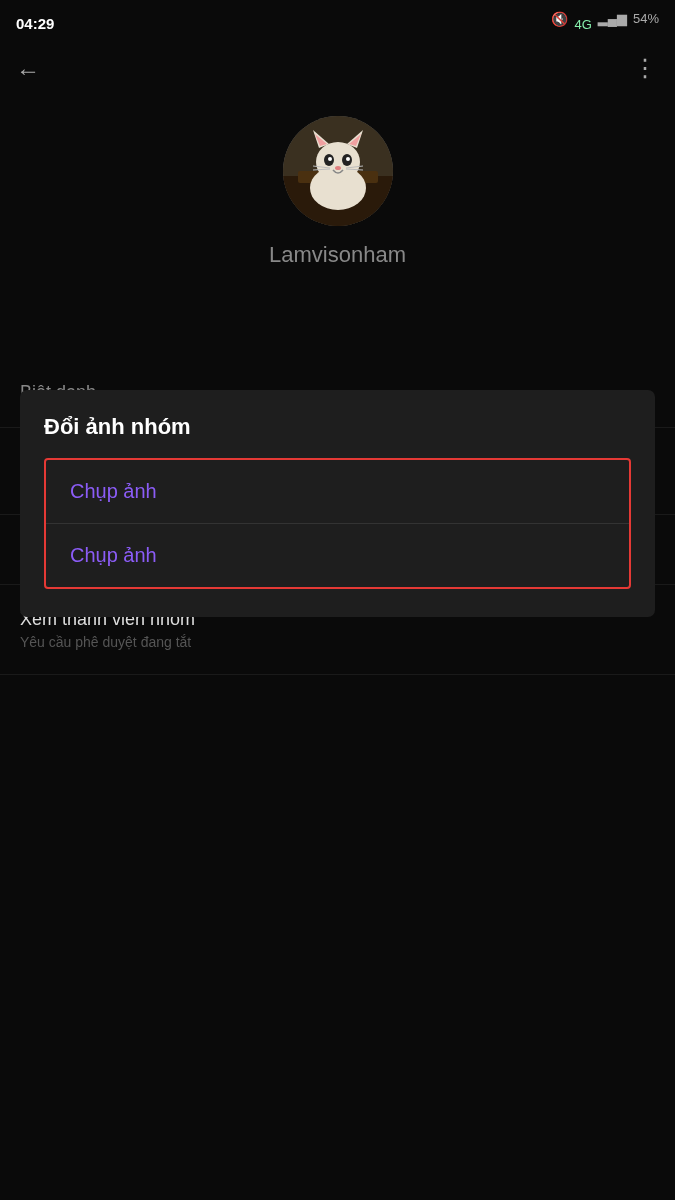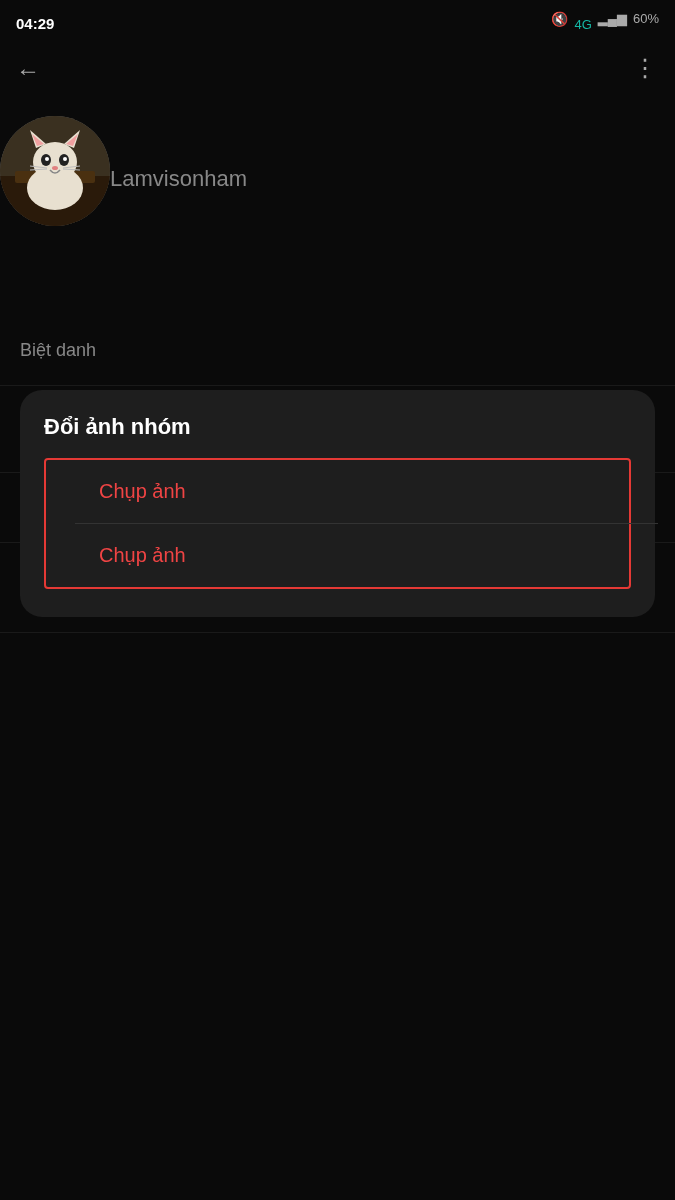--- a/index.html
+++ b/index.html
@@ -59,23 +59,24 @@
       font-size: 24px;
       cursor: pointer;
       background: none;
       border: none;
       letter-spacing: 2px;
     }
 
     
     .profile-area {
       display: flex;
-      flex-direction: row;
+      flex-direction: column;
       align-items: center;
       padding: 20px 0 30px;
+      justify-content: flex-end;
     }
 
     .avatar-container {
       width: 110px;
       height: 110px;
       border-radius: 50%;
       overflow: hidden;
       background: #333;
       position: relative;
     }
@@ -104,21 +105,21 @@
       font-weight: 500;
     }
 
     
     .bottom-sheet {
       position: absolute;
       top: 390px;
       left: 20px;
       right: 20px;
       background: #1e1e1e;
-      border-radius: 22px;
+      border-radius: 7px;
       padding: 24px 24px 28px;
       z-index: 10;
     }
 
     .sheet-title {
       color: #ffffff;
       font-size: 22px;
       font-weight: 700;
       margin-bottom: 18px;
     }
@@ -130,30 +131,29 @@
     }
 
     
     .options-box {
       border: 2px solid #e53935;
       border-radius: 4px;
       padding: 0;
     }
 
     .option-item {
-      color: #ef4444;
+      color: #8b5cf6;
       font-size: 20px;
       padding: 20px 24px;
       cursor: pointer;
       display: block;
       background: none;
       border: none;
       width: 100%;
       text-align: left;
-      margin-left: 29px;
     }
 
     .option-item:first-child {
       border-bottom: 1px solid #333;
     }
 
     
     .menu-list {
       margin-top: 60px;
     }
@@ -193,23 +193,23 @@
       margin-top: 4px;
     }
   </style>
 </head>
 <body>
 
 <div class="status-bar">
   <span class="status-left">04:29</span>
   <div class="status-right">
     <span style="color:#aaa;font-size:14px;">🔇</span>
-    <span style="color:#14b8a6;font-size:13px;margin-top:12px;">4G</span>
+    <span style="color:#86efac;font-size:13px;margin-top:12px;">4G</span>
     <span style="color:#aaa;font-size:13px;">▂▄▆</span>
-    <span style="color:#aaa;font-size:13px;">60%</span>
+    <span style="color:#aaa;font-size:13px;">54%</span>
   </div>
 </div>
 
 <div class="top-nav">
   <button class="back-btn">←</button>
   <button class="more-btn">⋮</button>
 </div>
 
 <div class="profile-area">
   <div class="avatar-container">

